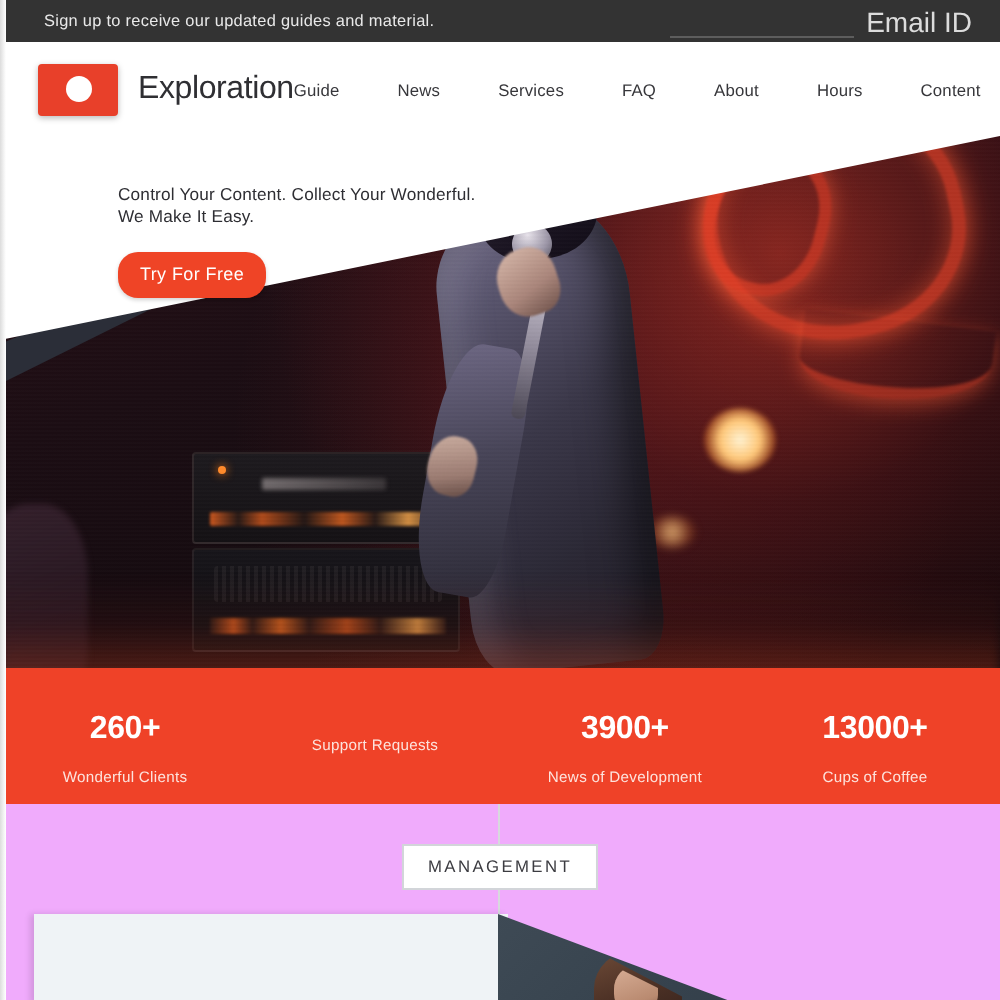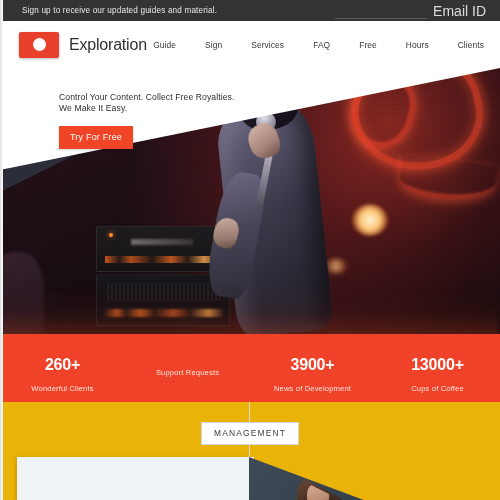--- a/index.html
+++ b/index.html
@@ -229,21 +229,21 @@
   
   .hero-copy { position: absolute; left: 59px; top: 24px; z-index: 20; }
   .hero-line {
     font-size: 8.6px; color: #2e2e33; line-height: 11px; letter-spacing: .1px;
     white-space: nowrap;
   }
   .cta {
     margin-top: 12px; display: inline-block;
     background: #ef4426; color: #ffffff;
     font-size: 9px; letter-spacing: .2px;
-    padding: 6px 11px 7px 11px; border: none; border-radius: 0;
+    padding: 6px 11px 7px 11px; border: none; border-radius: 10px;
     cursor: pointer; font-family: "Liberation Sans", sans-serif;
     box-shadow: 0 1px 2px rgba(0,0,0,.18);
   }
 
   
   .stats {
     position: absolute; left: 0; top: 334px; width: 500px; height: 68px;
     background: #ef4228; z-index: 30;
     display: flex; align-items: center;
   }
@@ -253,21 +253,21 @@
     line-height: 20px;
     margin-top: 12px;
   }
   .stat-label {
     color: #fde3dd; font-size: 7.6px; margin-top: 9px; letter-spacing: .15px;
     white-space: nowrap;
     text-align: center;
   }
 
   
-  .section { position: absolute; left: 0; top: 402px; width: 500px; height: 98px; background: #eab308; z-index: 20; }
+  .section { position: absolute; left: 0; top: 402px; width: 500px; height: 98px; background: #f0abfc; z-index: 20; }
   .vline {
     position: absolute; left: 249px; top: 0; width: 1px; height: 98px;
     background: #d7d9dd;
   }
   .tag {
     position: absolute; left: 50%; top: 20px; transform: translateX(-50%);
     background: #ffffff; border: 1px solid #d2d5d9;
     padding: 5px 12px 6px 12px;
     font-size: 8.4px; color: #3c3c41; letter-spacing: 1.2px;
     white-space: nowrap; z-index: 3;
@@ -318,26 +318,26 @@
 
   <div class="header">
     <div class="brand">
       <div class="logo-mark">
         <div class="logo-dot"></div>
       </div>
       <div class="brand-name">Exploration</div>
     </div>
     <div class="nav">
       <div class="nav-item">Guide</div>
-      <div class="nav-item">Sign</div>
+      <div class="nav-item">News</div>
       <div class="nav-item">Services</div>
       <div class="nav-item">FAQ</div>
-      <div class="nav-item">Free</div>
+      <div class="nav-item">About</div>
       <div class="nav-item">Hours</div>
-      <div class="nav-item">Clients</div>
+      <div class="nav-item">Content</div>
     </div>
   </div>
 
   <div class="hero">
     <div class="hero-photo">
       <div class="ph-base"></div>
       <div class="neon-ring"></div>
       <div class="neon-ring2"></div>
       <div class="neon-tail"></div>
       <div class="spot"></div>
@@ -360,21 +360,21 @@
       <div class="mic-head"></div>
       <div class="singer-hand"></div>
       <div class="singer-hand2"></div>
       <div class="floor-glow"></div>
       <div class="hero-grain"></div>
     </div>
     <div class="hero-wedge-dark"></div>
     <div class="hero-wedge"></div>
 
     <div class="hero-copy">
-      <div class="hero-line">Control Your Content. Collect Free Royalties.</div>
+      <div class="hero-line">Control Your Content. Collect Your Wonderful.</div>
       <div class="hero-line">We Make It Easy.</div>
       <button class="cta">Try For Free</button>
     </div>
   </div>
 
   <div class="stats">
     <div class="stat">
       <div class="stat-value">260+</div>
       <div class="stat-label">Wonderful Clients</div>
     </div>

